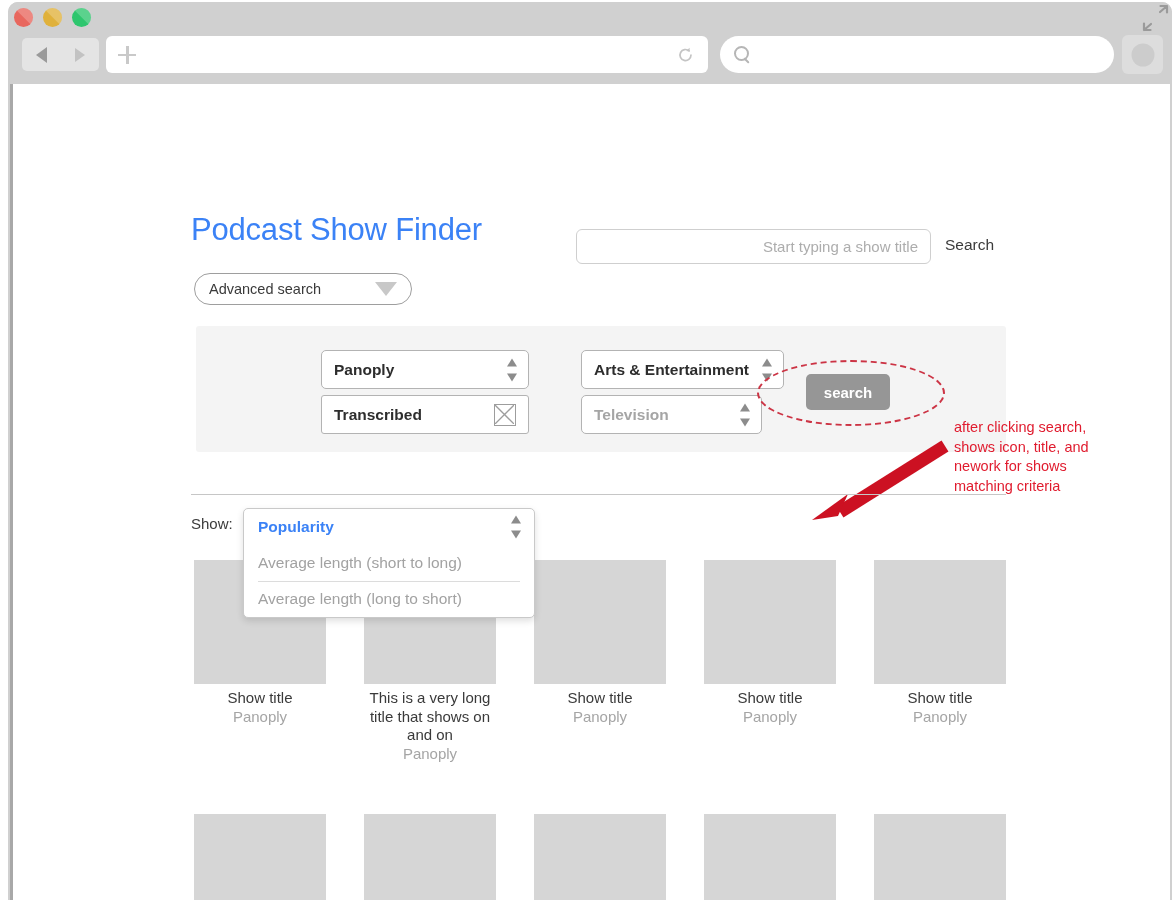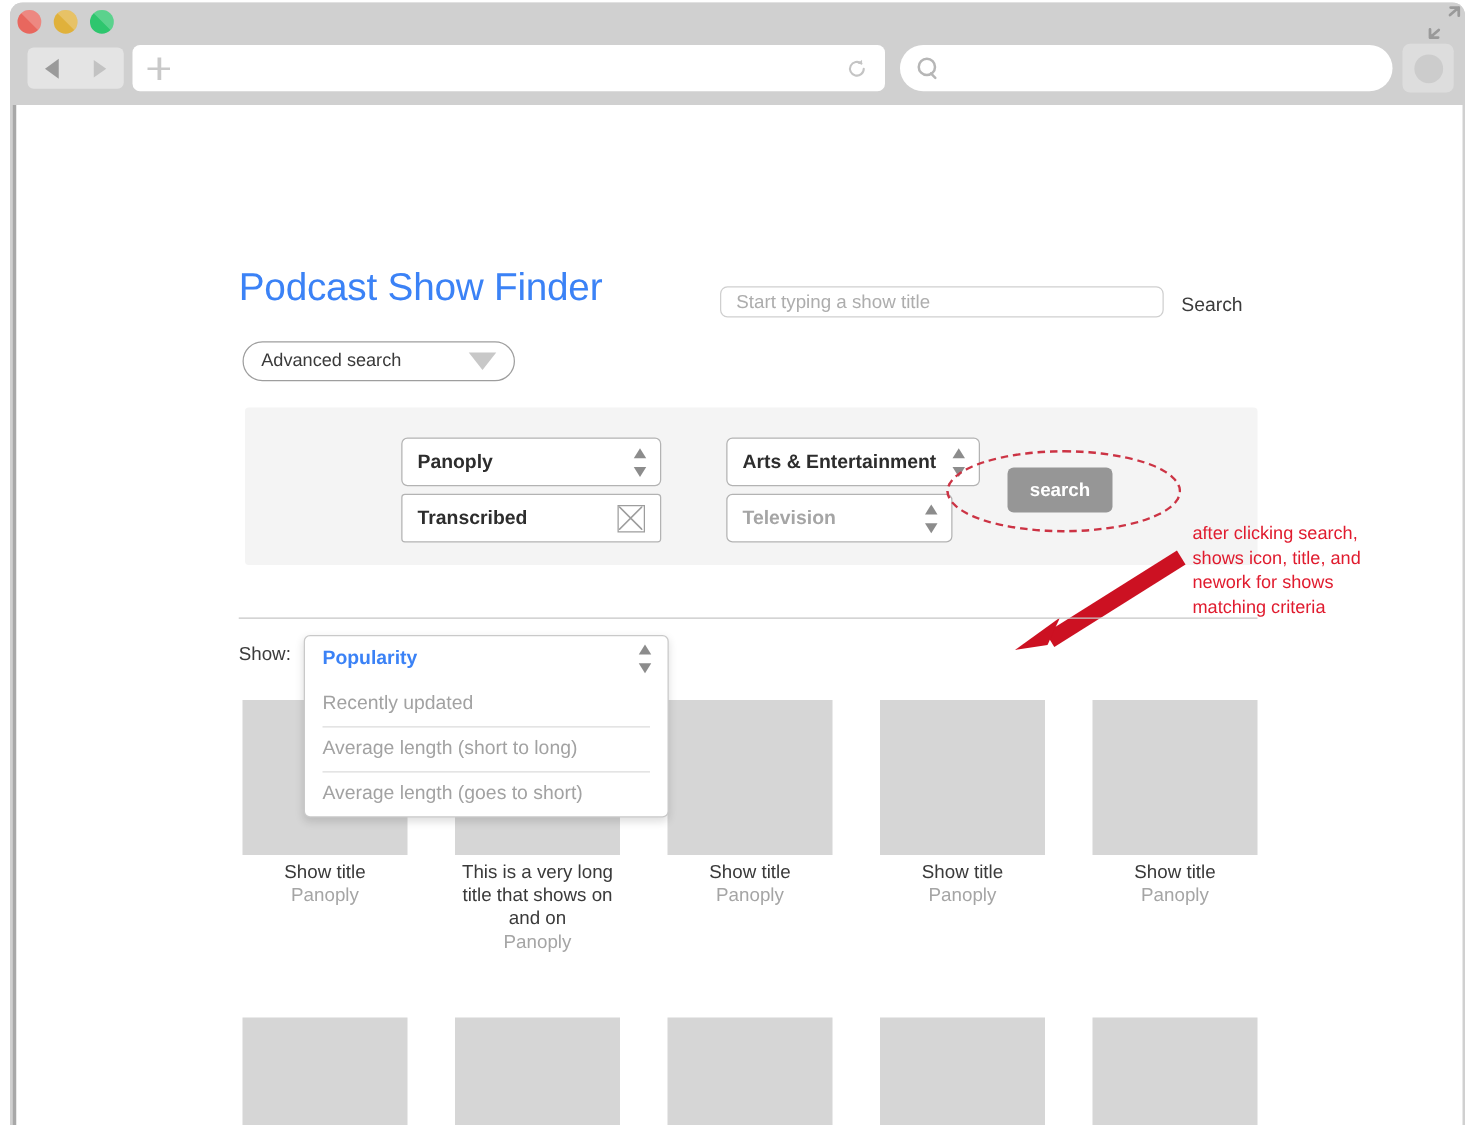--- a/index.html
+++ b/index.html
@@ -204,30 +204,31 @@
     color: #3b82f6;
     font-weight: 400;
     letter-spacing: -0.2px;
     white-space: nowrap;
   }
   #title-search-input {
     position: absolute;
     left: 563px;
     top: 145px;
     width: 355px;
-    height: 25px;
+    height: 35px;
     box-sizing: border-box;
     border: 1px solid #cfcfcf;
     border-radius: 6px;
     background: #fff;
     font-family: "Liberation Sans", sans-serif;
     font-size: 15px;
     color: #555;
     padding: 0 12px;
     outline: none;
+    text-align: right;
   }
   #title-search-input::placeholder { color: #adadad; }
   #search-link {
     position: absolute;
     left: 932px;
     top: 152px;
     font-size: 15.5px;
     color: #3b3b3b;
     white-space: nowrap;
   }
@@ -579,23 +580,22 @@
 
       <div id="divider"></div>
       <div id="sort-label">Show:</div>
 
       <div id="sort-dropdown">
         <div class="sort-option selected">Popularity</div>
         <span class="stepper">
           <span class="up"></span>
             <span class="dn"></span>
         </span>
-        <div class="sort-option">Recently updated</div>
         <div class="sort-option">Average length (short to long)</div>
-        <div class="sort-option">Average length (goes to short)</div>
+        <div class="sort-option">Average length (long to short)</div>
       </div>
 
       <div id="cards-grid">
 
         <div class="card-row" style="height:215px">
           <div class="card" style="left:0px;top:0px">
             <div class="card-thumb"></div>
             <div class="card-title">Show title</div>
             <div class="card-network">Panoply</div>
           </div>

